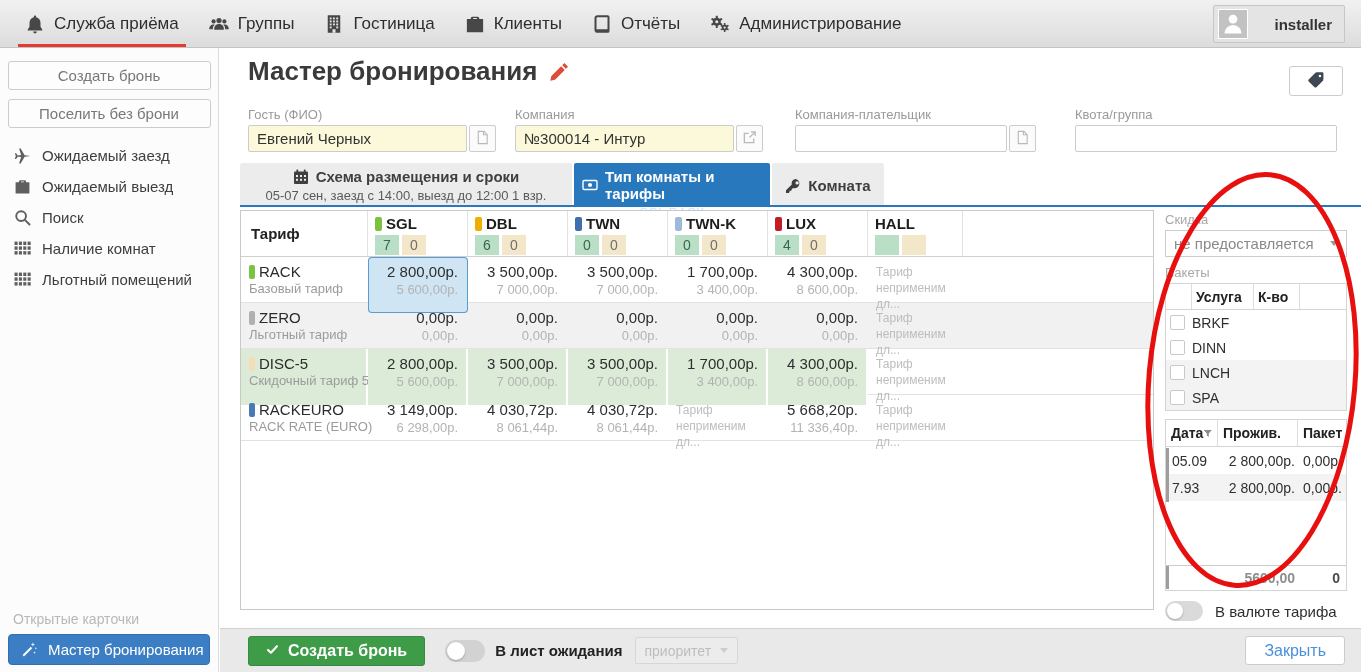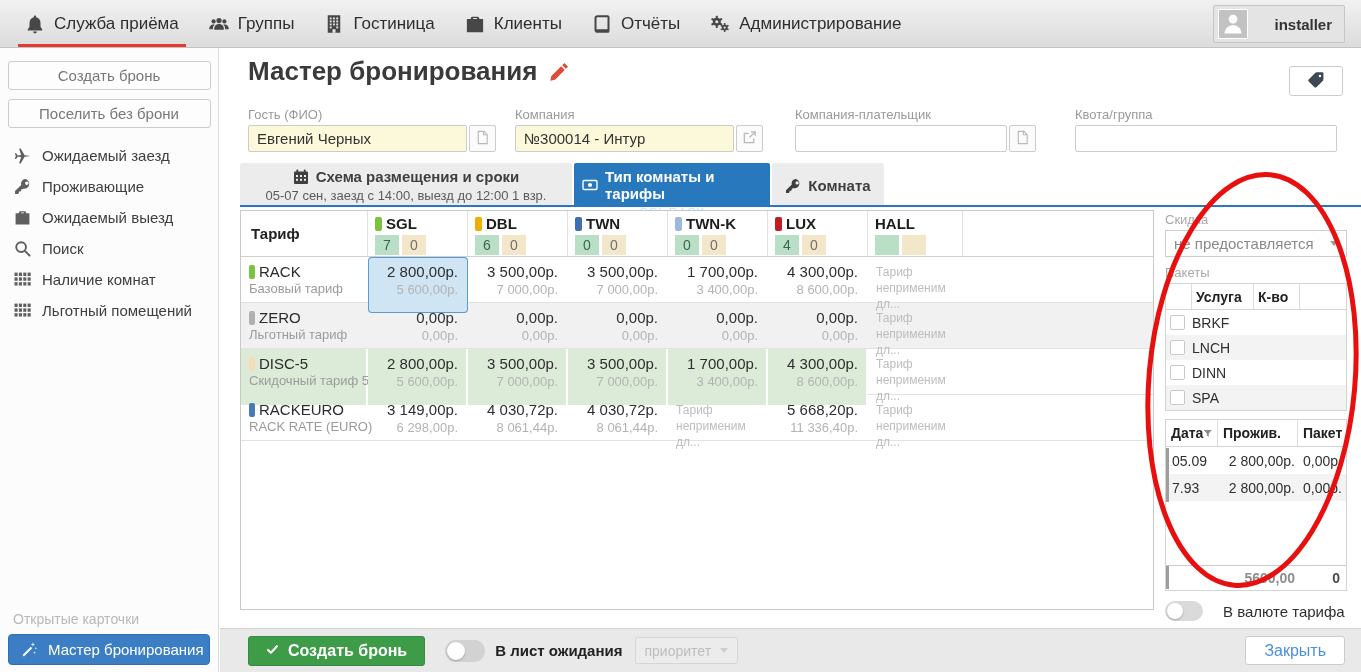--- a/index.html
+++ b/index.html
@@ -117,21 +117,21 @@
   .day-row > div:first-child { padding-left:6px; }
   .day-row > div:nth-child(2) { text-align:right; padding-right:3px; }
   .day-row > div:nth-child(3) { text-align:right; padding-right:4px; }
   .day-foot { position:absolute; bottom:0; left:0; right:0; height:25px; border-top:1px solid #ccc;
     display:grid; grid-template-columns:52px 80px 1fr; align-items:center; font-size:14px; font-weight:bold; }
   .day-foot .tl { grid-column:2; text-align:right; color:#8d8d8d; padding-right:3px; }
   .day-foot .tp { text-align:right; color:#4a4a4a; padding-right:6px; }
   .scroll-strip { position:absolute; left:0; width:3px; background:#9e9e9e; }
   .strip-rows { top:28px; height:54px; }
   .strip-foot { bottom:1px; height:23px; }
-  .cur-toggle { display:flex; align-items:center; gap:20px; margin-top:10px; }
+  .cur-toggle { display:flex; align-items:center; gap:12px; margin-top:10px; }
   .toggle { width:38px; height:20px; border-radius:10px; background:#dadada; position:relative; cursor:pointer; flex:none; }
   .toggle .knob { position:absolute; left:2px; top:2px; width:16px; height:16px; border-radius:50%; background:#fff; box-shadow:0 1px 2px rgba(0,0,0,.25); }
   .cur-toggle .lbl { font-size:15px; color:#2f2f2f; }
 
   
   .bottom-bar { position:absolute; left:0; right:0; bottom:0; height:44px; background:#e9e9e9; border-top:1px solid #d2d2d2;
     display:flex; align-items:center; padding-left:28px; }
   .create-btn { height:30px; background:#3e9b47; border:1px solid #388a40; border-radius:3px; color:#fff; font-size:16px; font-weight:bold;
     font-family:inherit; display:flex; align-items:center; gap:9px; padding:0 17px; cursor:pointer; }
   .create-btn svg { width:13px; height:13px; }
@@ -255,28 +255,20 @@
       <button class="sb-btn">Поселить без брони</button>
     </div>
   <nav id="sidebar-menu">
       <div class="sb-item">
         <span class="sb-ico">
           <svg viewBox="0 0 16 16">
             <path fill="currentColor" d="M15.5 8.5l-5.5-.7-3.7-6.3H4.8l1.9 6-3.2.4L2 5.8H.8l.9 2.7-.9 2.7H2l1.5-2.1 3.2.4-1.9 6h1.5L10 9.2z"></path>
           </svg>
         </span>
         <span>Ожидаемый заезд</span>
-      </div>
-      <div class="sb-item">
-        <span class="sb-ico">
-          <svg viewBox="0 0 16 16">
-            <path fill="currentColor" d="M10.8 1a4.2 4.2 0 0 0-4 5.5L1 12.3V15h2.7l.9-.9v-1.3h1.3l.9-.9v-1.3h1.3l.6-.6A4.2 4.2 0 1 0 10.8 1zm1.3 2.2a1.7 1.7 0 1 1-1.7 1.7 1.7 1.7 0 0 1 1.7-1.7z"></path>
-          </svg>
-        </span>
-        <span>Проживающие</span>
       </div>
       <div class="sb-item">
         <span class="sb-ico">
           <svg viewBox="0 0 16 16">
             <path fill="currentColor" d="M6 2.2h4c.8 0 1.4.6 1.4 1.4V4h3.1v10.5H1.5V4h3.1v-.4c0-.8.6-1.4 1.4-1.4zm.4 1.8h3.2v-.3c0-.3-.2-.5-.5-.5H6.9c-.3 0-.5.2-.5.5z"></path>
           </svg>
         </span>
         <span>Ожидаемый выезд</span>
       </div>
       <div class="sb-item">
@@ -669,27 +661,27 @@
         <div></div>
         <div>Услуга</div>
         <div>К-во</div>
         <div></div>
       </div>
       <div id="pkg-rows">
           <div class="pkg-row">
             <span class="checkbox"></span>
             <span class="svc">BRKF</span>
           </div>
+          <div class="pkg-row">
+            <span class="checkbox"></span>
+            <span class="svc">DINN</span>
+          </div>
           <div class="pkg-row alt">
             <span class="checkbox"></span>
             <span class="svc">LNCH</span>
-          </div>
-          <div class="pkg-row">
-            <span class="checkbox"></span>
-            <span class="svc">DINN</span>
           </div>
           <div class="pkg-row alt">
             <span class="checkbox"></span>
             <span class="svc">SPA</span>
           </div>
         </div>
     </div>
     <div class="day-table">
       <div class="day-head">
         <div>

